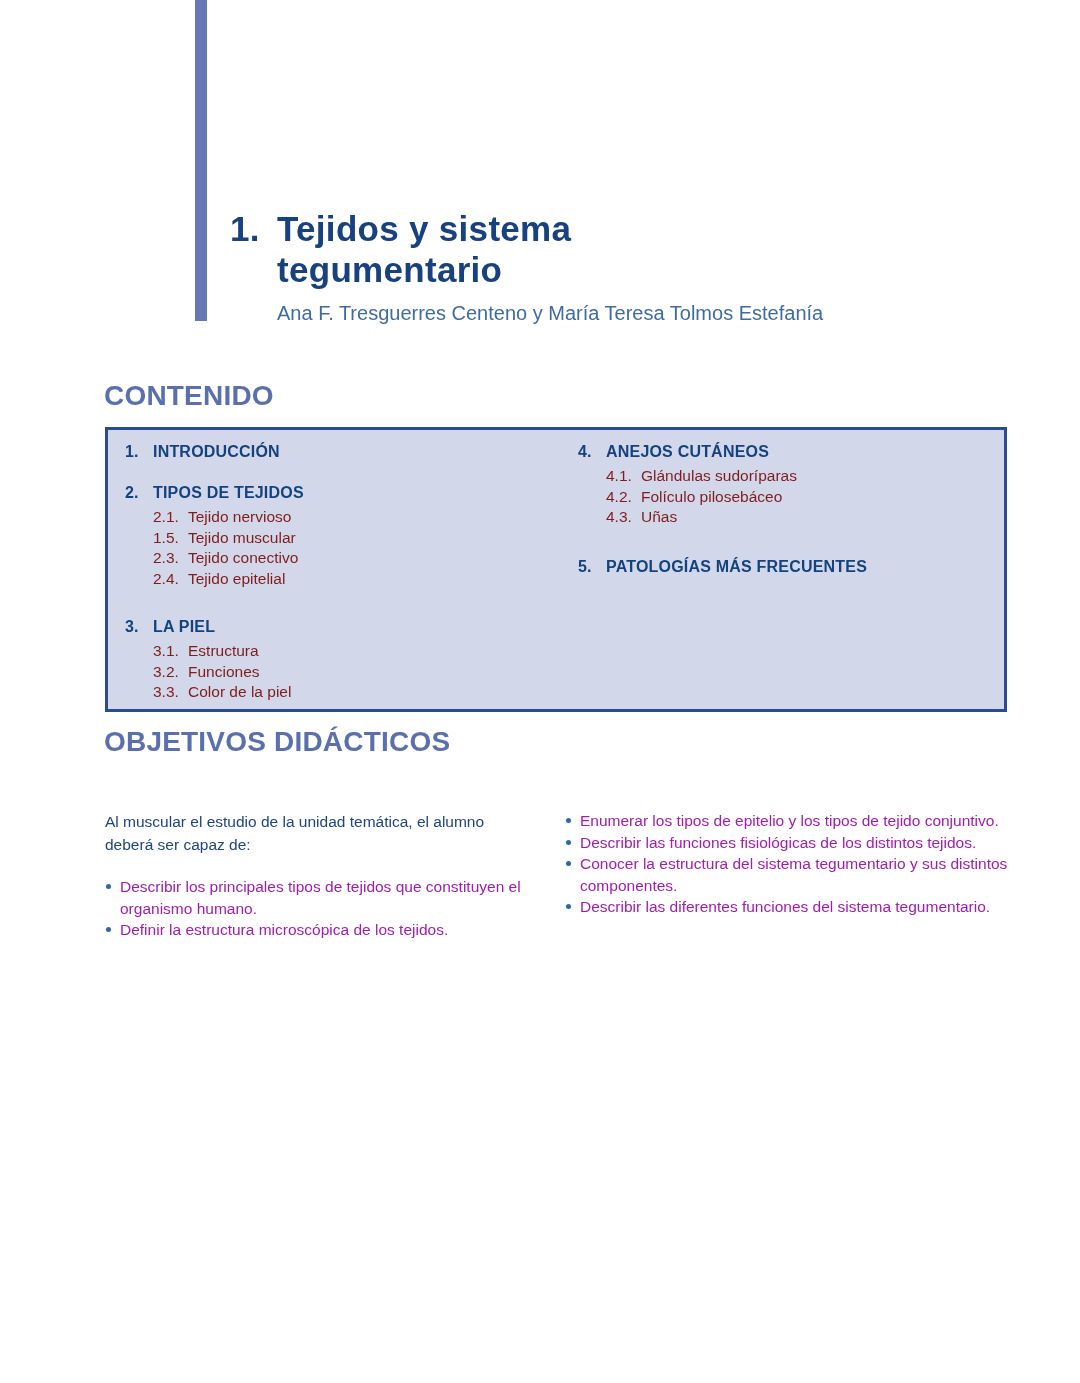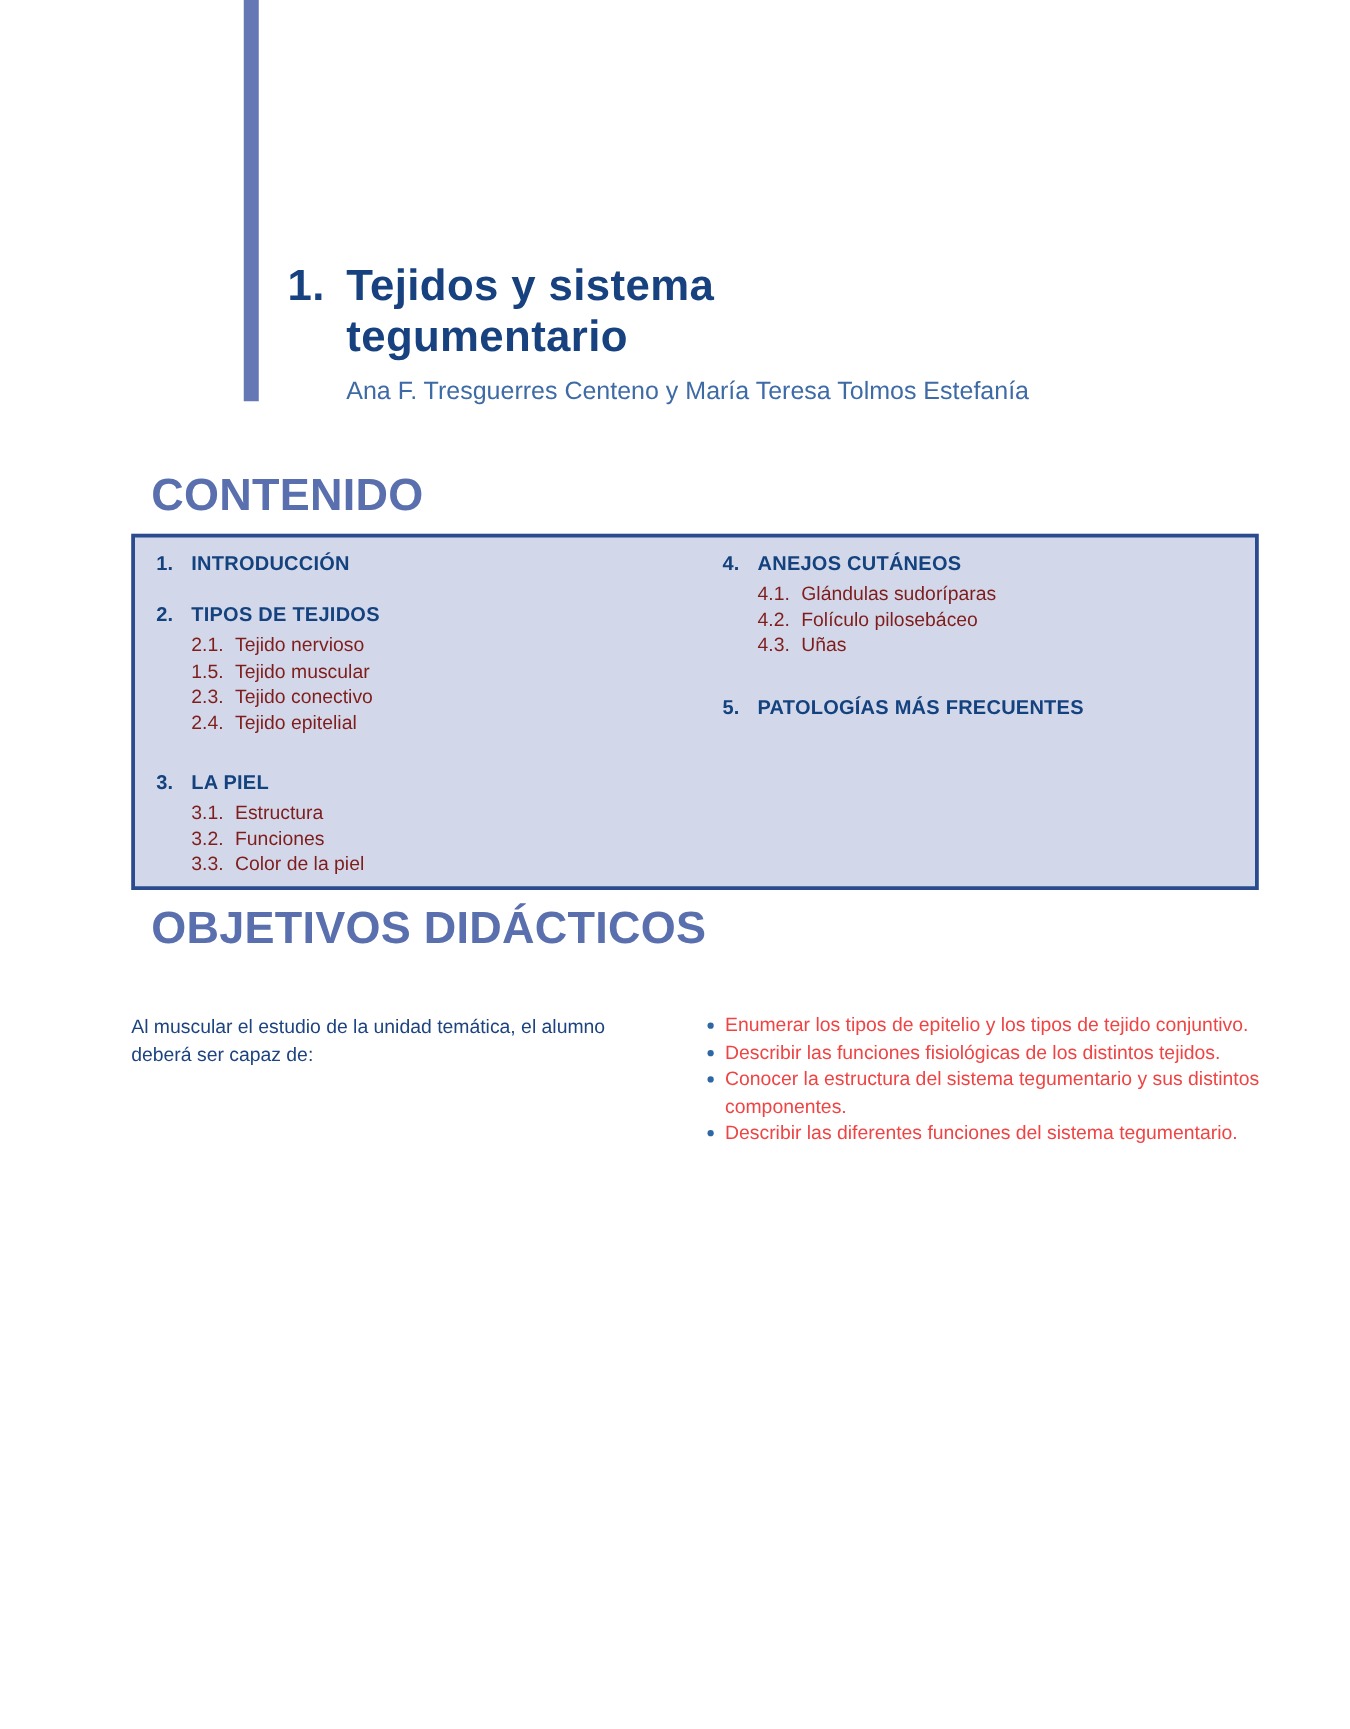--- a/index.html
+++ b/index.html
@@ -50,25 +50,24 @@
     color: #3e6ba6;
     font-size: 20px;
     line-height: 24px;
   }
 
   
   .section-heading {
     position: absolute;
     left: 104px;
     color: #5a6fae;
-    font-size: 36px;
+    font-size: 28px;
     font-weight: bold;
     line-height: 32px;
     letter-spacing: 0.2px;
-    margin-left: 17px;
   }
   .contenido-heading { top: 380px; }
   .objetivos-heading { top: 726px; }
 
   
   .toc-box {
     position: absolute;
     left: 105px;
     top: 427px;
     width: 902px;
@@ -124,21 +123,21 @@
   .obj-col-right { left: 565px; width: 458px; }
   .obj-intro {
     color: #1d4480;
     font-size: 15.5px;
     line-height: 23px;
     margin-bottom: 20px;
   }
   .bullet-list { }
   .bullet-item {
     display: flex;
-    color: #ef4444;
+    color: #a21caf;
     font-size: 15.5px;
     line-height: 21.5px;
   }
   .bullet-dot {
     width: 5px;
     height: 5px;
     border-radius: 50%;
     background: #2d68a4;
     margin: 8px 9px 0 1px;
     flex-shrink: 0;
@@ -255,20 +254,30 @@
       </div>
 
     </div>
 
   </div>
 
   <div class="section-heading objetivos-heading">OBJETIVOS DIDÁCTICOS</div>
 
   <div class="obj-col obj-col-left">
     <div class="obj-intro">Al muscular el estudio de la unidad temática, el alumno deberá ser capaz de:</div>
+    <div class="bullet-list">
+      <div class="bullet-item">
+        <span class="bullet-dot"></span>
+        <span class="bullet-text">Describir los principales tipos de tejidos que constituyen el organismo humano.</span>
+      </div>
+      <div class="bullet-item">
+        <span class="bullet-dot"></span>
+        <span class="bullet-text">Definir la estructura microscópica de los tejidos.</span>
+      </div>
+    </div>
   </div>
 
   <div class="obj-col obj-col-right">
     <div class="bullet-list">
       <div class="bullet-item">
         <span class="bullet-dot"></span>
         <span class="bullet-text">Enumerar los tipos de epitelio y los tipos de tejido conjuntivo.</span>
       </div>
       <div class="bullet-item">
         <span class="bullet-dot"></span>

